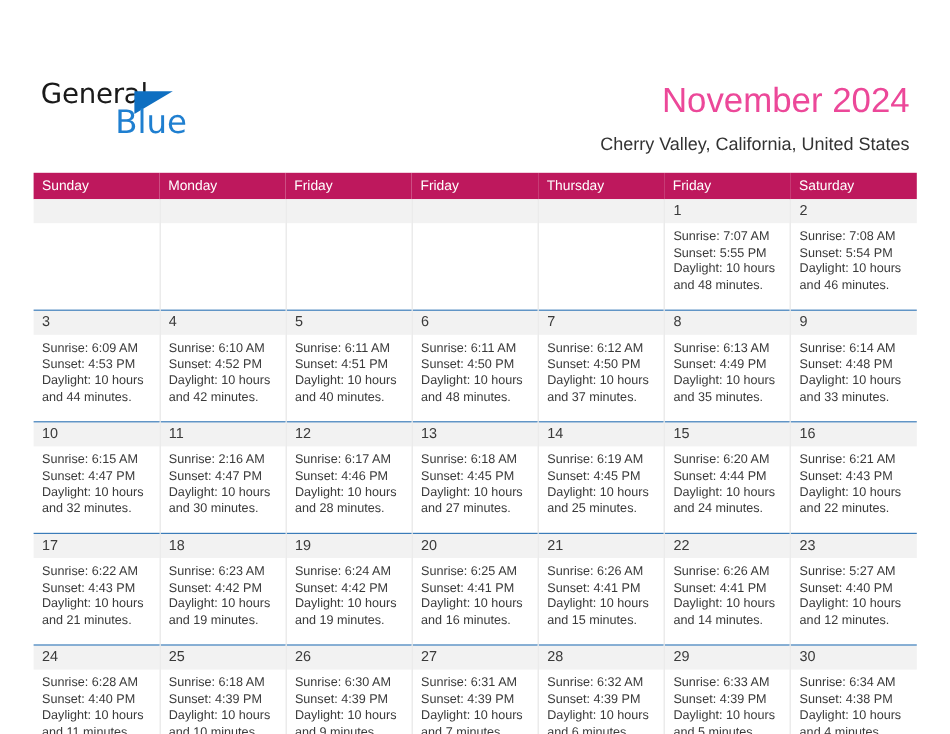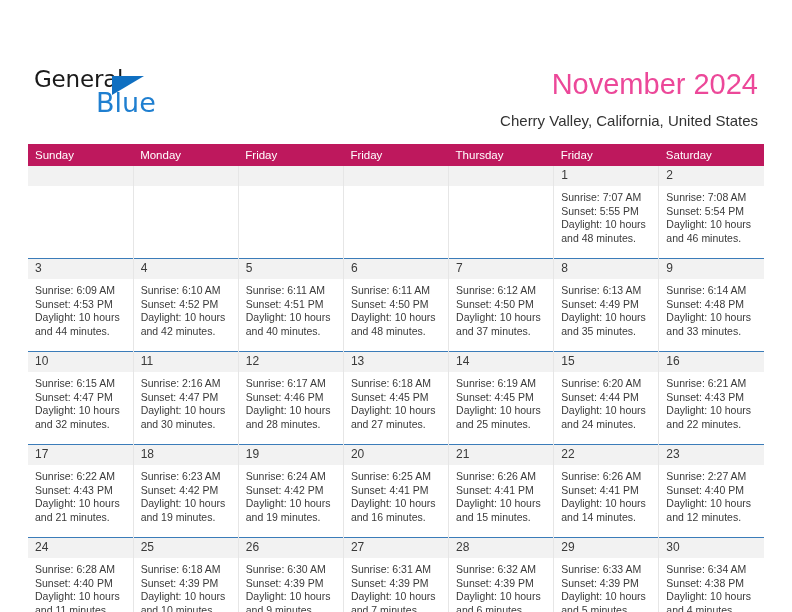--- a/index.html
+++ b/index.html
@@ -346,21 +346,21 @@
             <div class="daynum">22</div>
             <div class="info">
               <div>Sunrise: 6:26 AM</div>
               <div>Sunset: 4:41 PM</div>
               <div class="dl">Daylight: 10 hours and 14 minutes.</div>
             </div>
           </td>
           <td>
             <div class="daynum">23</div>
             <div class="info">
-              <div>Sunrise: 2:27 AM</div>
+              <div>Sunrise: 5:27 AM</div>
               <div>Sunset: 4:40 PM</div>
               <div class="dl">Daylight: 10 hours and 12 minutes.</div>
             </div>
           </td>
         </tr>
         <tr class="week">
           <td>
             <div class="daynum">24</div>
             <div class="info">
               <div>Sunrise: 6:28 AM</div>

